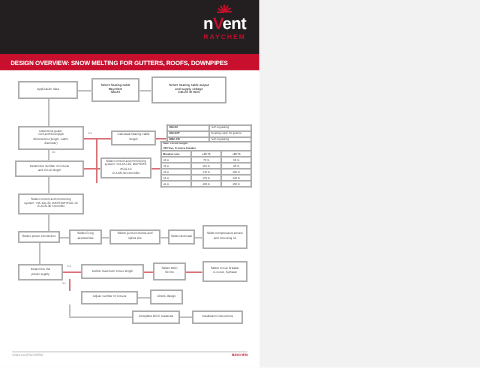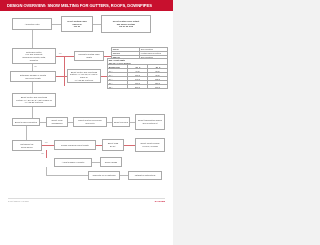--- a/index.html
+++ b/index.html
@@ -42,20 +42,35 @@
   .footer{position:relative;height:13px;background:#ffffff;}
   .footer .rule{position:absolute;left:8px;right:8px;top:2px;height:0.5px;background:#dcdcdc;}
   .footer .fl{position:absolute;left:8px;top:4px;font-size:2.1px;color:#9a9a9a;white-space:nowrap;}
   .footer .fr{position:absolute;right:8px;top:4px;font-size:2.1px;color:#c8102e;font-weight:700;white-space:nowrap;}
 </style>
 </head>
 <body>
 
 <div class="page">
 
+  <div class="header">
+    <div class="logo">
+      <div class="logo-burst">
+        <span style="transform:rotate(0deg)"></span>
+        <span style="transform:rotate(30deg)"></span>
+        <span style="transform:rotate(-30deg)"></span>
+        <span style="transform:rotate(60deg)"></span>
+        <span style="transform:rotate(-60deg)"></span>
+        <span style="transform:rotate(90deg)"></span>
+        <span style="transform:rotate(-90deg)"></span>
+      </div>
+      <div class="logo-word">n<span class="dot">V</span>ent</div>
+      <div class="logo-sub">RAYCHEM</div>
+    </div>
+  </div>
 
   <div class="titlebar">
     <div class="t">DESIGN OVERVIEW: SNOW MELTING FOR GUTTERS, ROOFS, DOWNPIPES</div>
   </div>
 
   <div class="canvas">
 
     <div class="node" style="left:12px;top:7px;width:40px;height:12px;">
         <span>Application data</span>
       </div>

